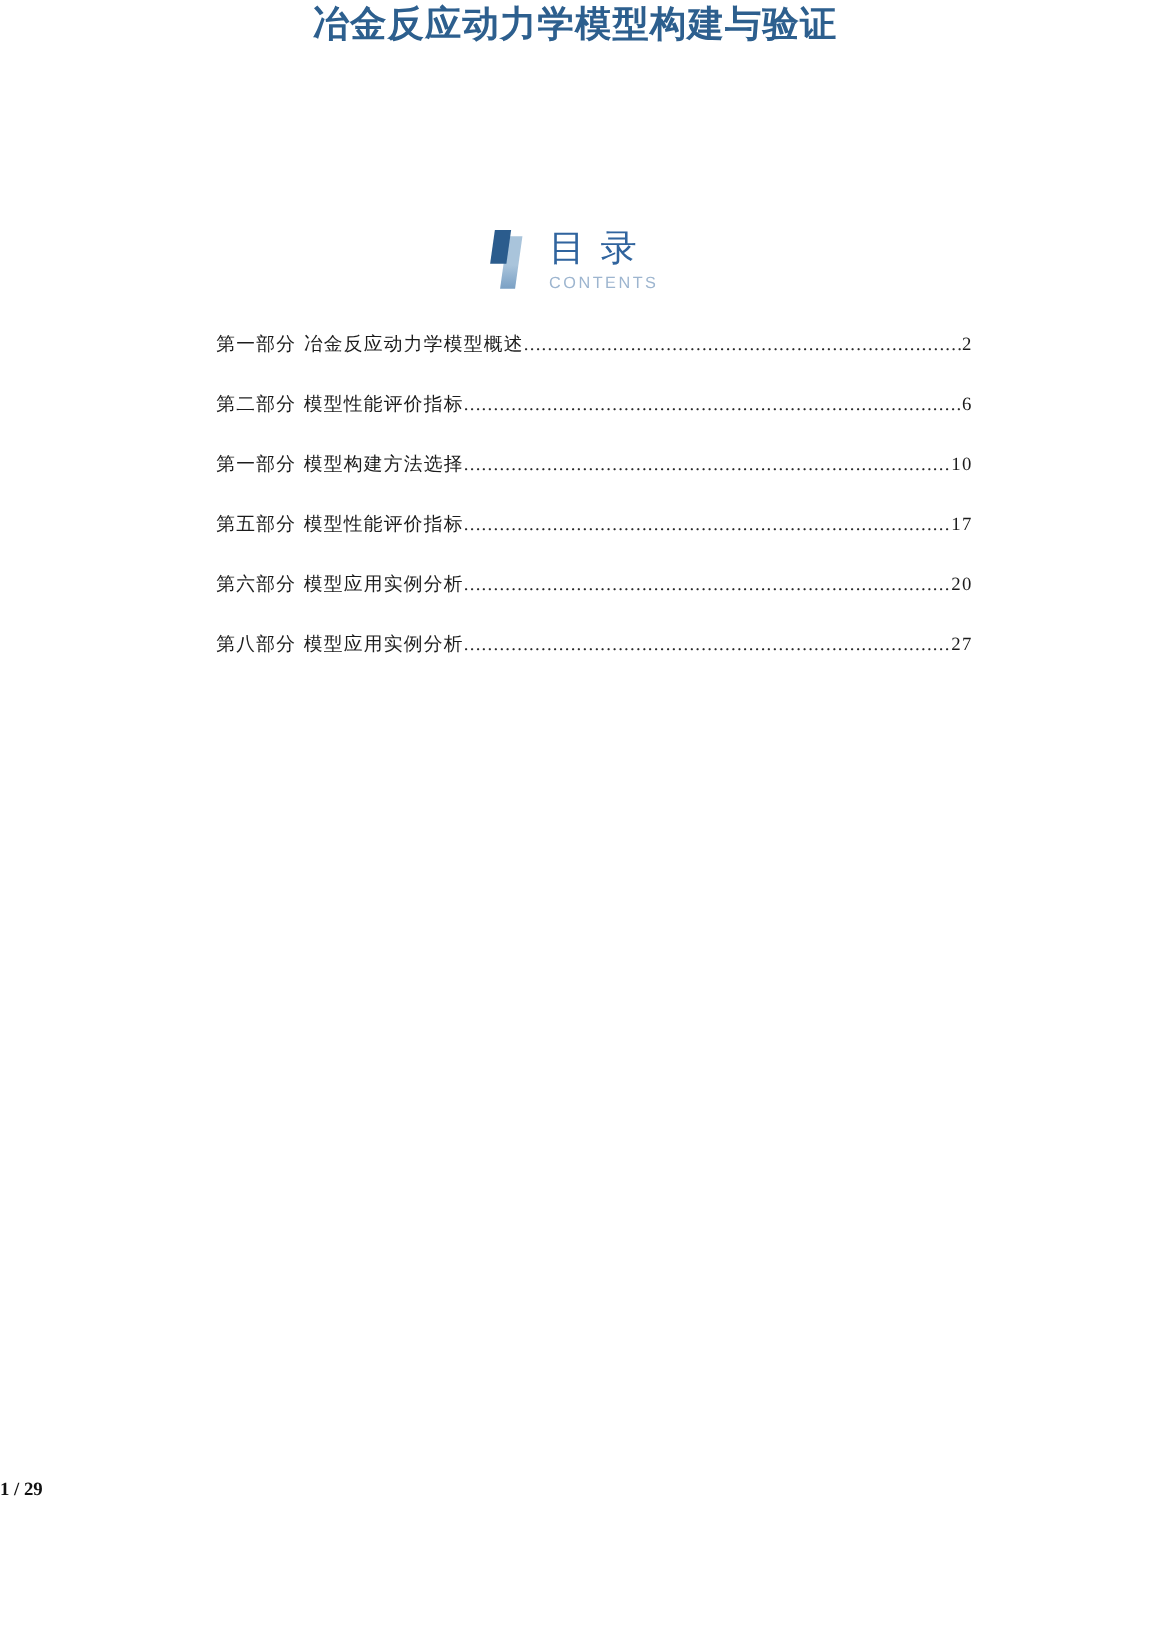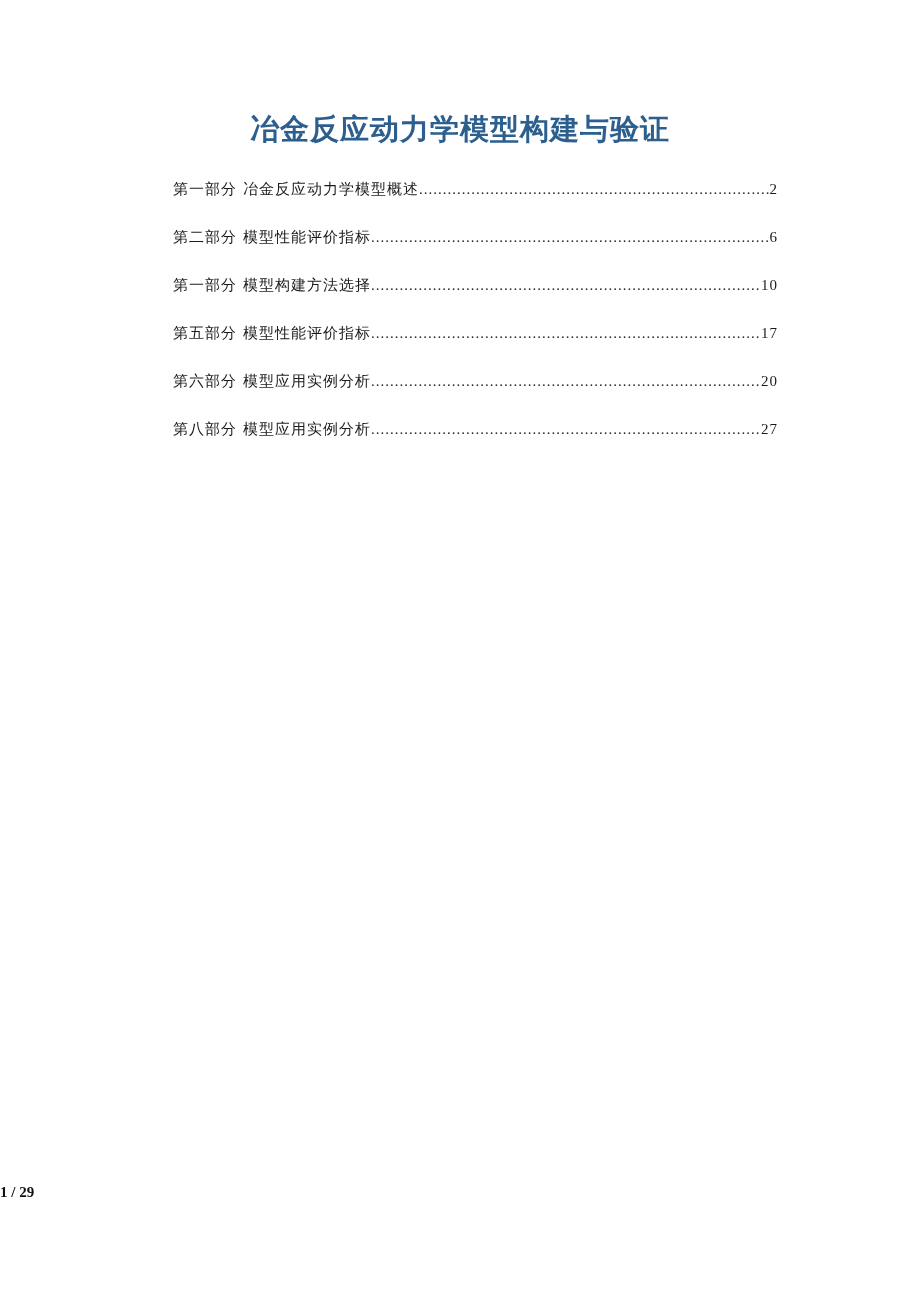--- a/index.html
+++ b/index.html
@@ -11,21 +11,20 @@
     position: relative;
     width: 920px;
     height: 1302px;
     background: #ffffff;
     font-family: "Liberation Serif", serif;
     overflow: hidden;
   }
   
   .doc-title {
     margin: 0;
-    padding-top: 110px;
     text-align: center;
     font-family: "Liberation Sans", sans-serif;
     font-weight: bold;
     font-size: 29px;
     letter-spacing: 1px;
     color: #2d5f8e;
   }
   
   .toc-header {
     margin-top: 142px;
@@ -127,20 +126,30 @@
     color: #111111;
   }
 </style>
 </head>
 <body>
 
 <div class="page">
 
   <h1 class="doc-title">冶金反应动力学模型构建与验证</h1>
 
+  <div class="toc-header">
+    <div class="logo-mark">
+      <div class="logo-bar light"></div>
+      <div class="logo-bar dark"></div>
+    </div>
+    <div class="toc-head-text">
+      <div class="toc-heading">目 录</div>
+      <div class="toc-subheading">CONTENTS</div>
+    </div>
+  </div>
 
   <div class="toc-list">
 
     <div class="toc-row">
       <span class="toc-label">第一部分</span>
       <span class="toc-title">冶金反应动力学模型概述</span>
       <span class="toc-leader"></span>
       <span class="toc-page">2</span>
     </div>
 

